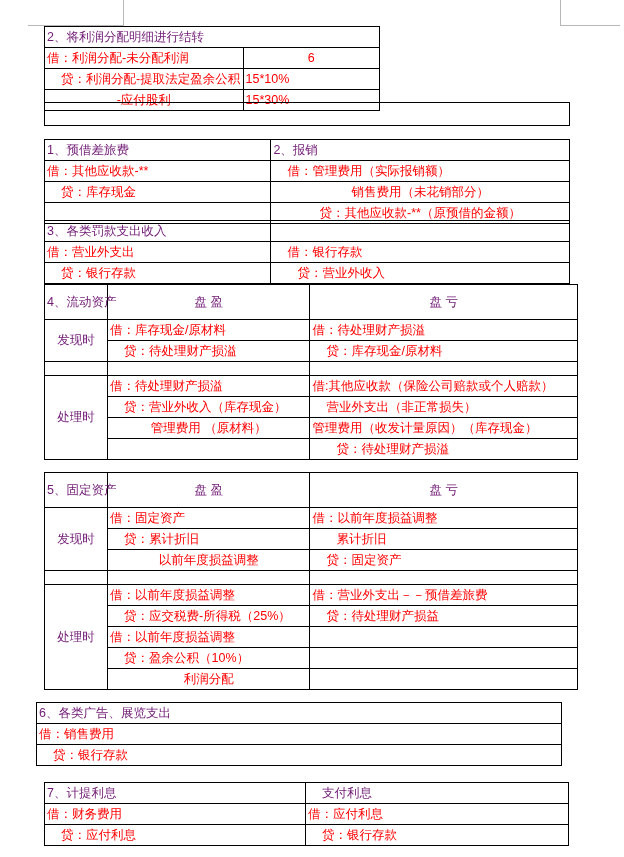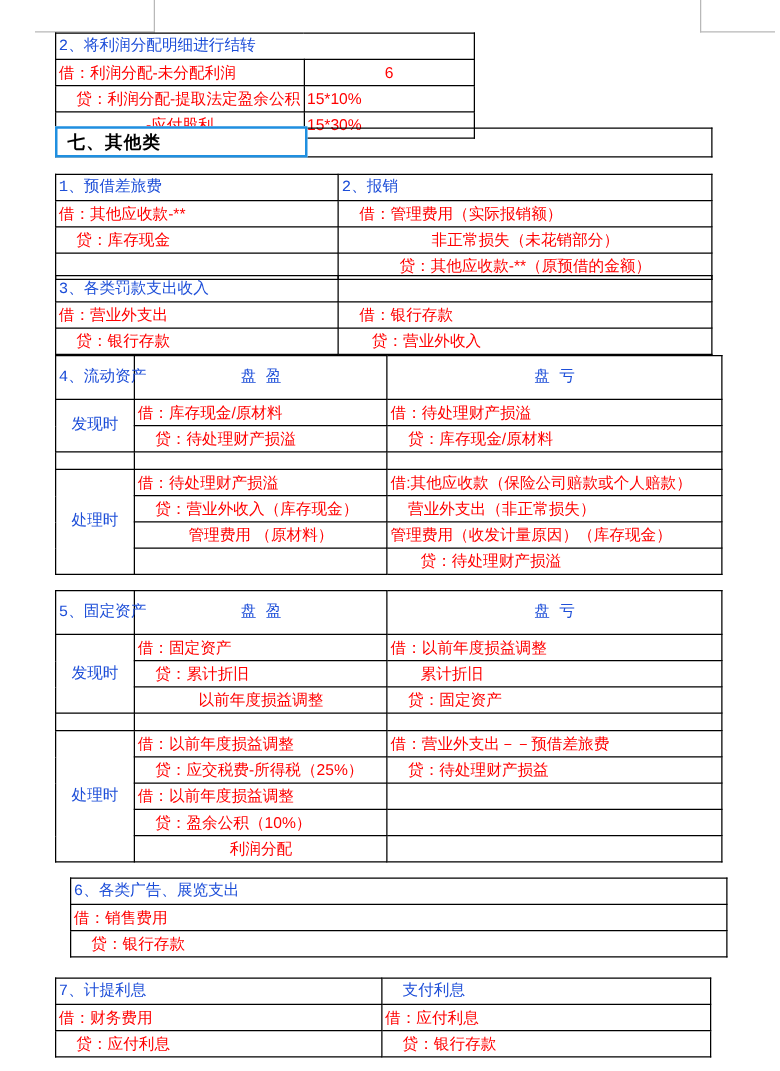--- a/index.html
+++ b/index.html
@@ -42,21 +42,21 @@
   .tbl td {
     border: 1px solid #000;
     padding: 0 2px;
     font-size: 12.5px;
     line-height: 1.0;
     height: 20px;
     vertical-align: middle;
     white-space: nowrap;
     overflow: visible;
   }
-  .hdr   { color: #1d4ed8; font-family: Liberation Mono, monospace; }
+  .hdr   { color: #701a75; }
   .entry { color: #ff0000; }
   .ctr   { text-align: center; }
   .lft   { text-align: left; }
   .ind   { padding-left: 16px !important; }
   .ind2  { padding-left: 26px !important; }
 
   
   .spacer td {
     height: 13px;
     border-left: 1px solid #000;
@@ -119,41 +119,38 @@
   <table class="tbl" style="left:44px; top:102px; width:526px;">
     <colgroup>
         <col style="width:524px">
       </colgroup>
     <tbody>
         <tr>
       <td style="height:22px">&nbsp;</td>
     </tr>
   </tbody>
     </table>
-  <div class="section-head" style="left:44px; top:101px; width:202px; height:25px;">
-    <span>七、其他类</span>
-  </div>
 
   <table class="tbl" style="left:44px; top:139px; width:526px;">
     <colgroup>
         <col style="width:226px">
         <col style="width:298px">
       </colgroup>
     <tbody>
         <tr>
       <td class="hdr lft">1、预借差旅费</td>
       <td class="hdr lft">2、报销</td>
     </tr>
     <tr>
       <td class="entry lft">借：其他应收款-**</td>
       <td class="entry lft ind">借：管理费用（实际报销额）</td>
     </tr>
     <tr>
       <td class="entry lft ind">贷：库存现金</td>
-      <td class="entry ctr">非正常损失（未花销部分）</td>
+      <td class="entry ctr">销售费用（未花销部分）</td>
     </tr>
     <tr>
       <td class="entry lft">&nbsp;</td>
       <td class="entry ctr">贷：其他应收款-**（原预借的金额）</td>
     </tr>
   </tbody>
     </table>
 
   <table class="tbl" style="left:44px; top:220px; width:526px;padding-left:34px;">
     <colgroup>
@@ -269,21 +266,21 @@
       <td class="entry lft ind">贷：盈余公积（10%）</td>
       <td class="entry lft">&nbsp;</td>
     </tr>
     <tr>
       <td class="entry ctr">利润分配</td>
       <td class="entry lft">&nbsp;</td>
     </tr>
   </tbody>
     </table>
 
-  <table class="tbl" style="left:56px; top:702px; width:526px;">
+  <table class="tbl" style="left:36px; top:702px; width:526px;">
     <colgroup>
         <col style="width:524px">
       </colgroup>
     <tbody>
         <tr>
       <td class="hdr lft">6、各类广告、展览支出</td>
     </tr>
     <tr>
       <td class="entry lft">借：销售费用</td>
     </tr>

